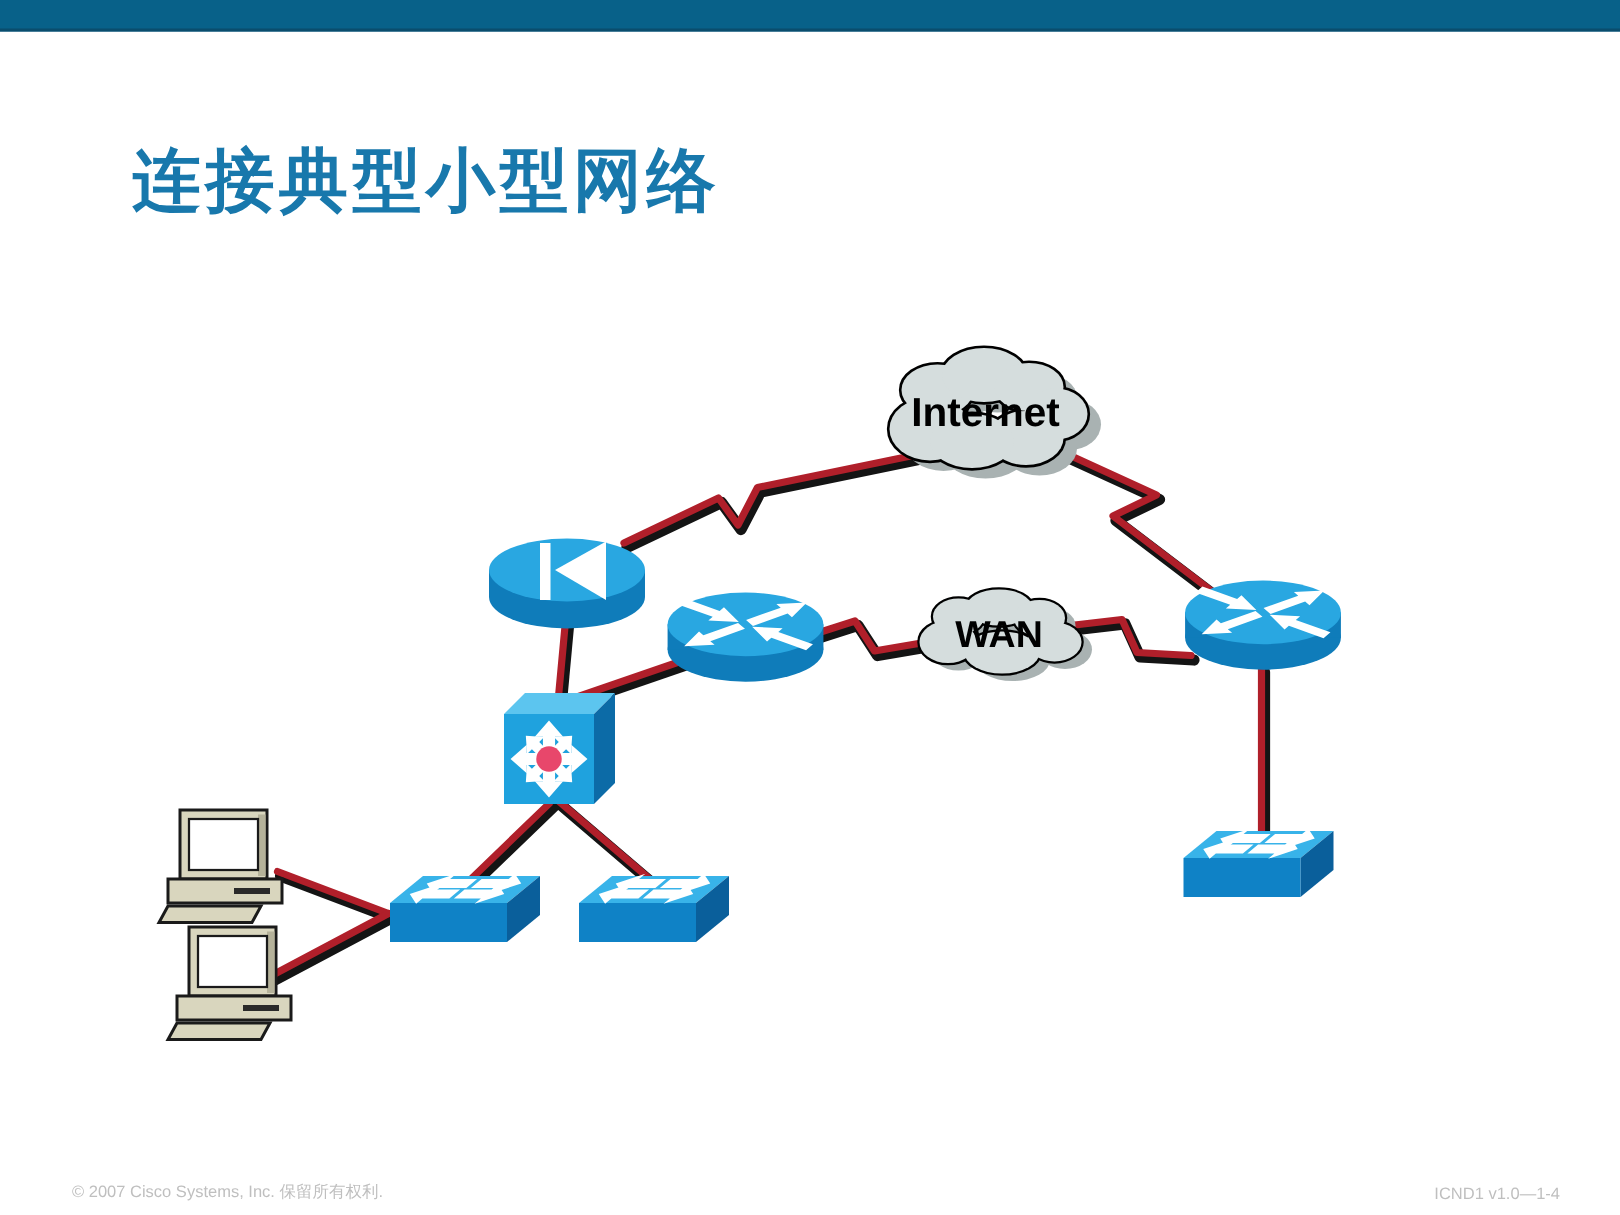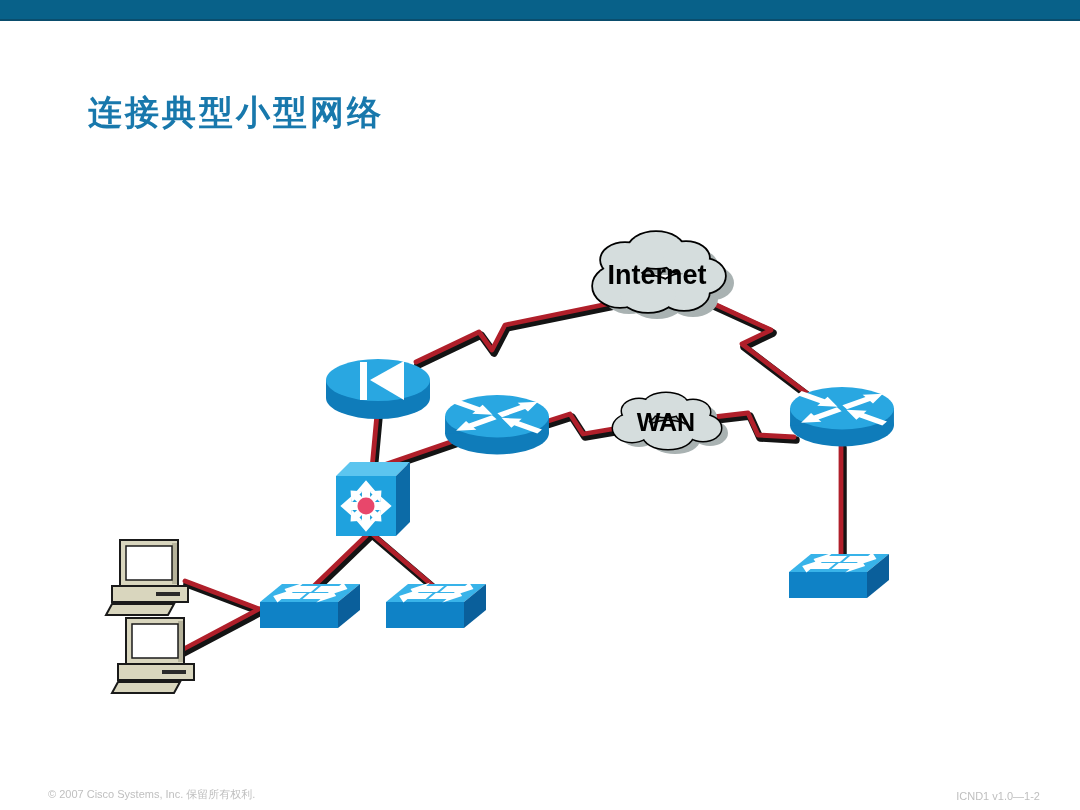--- a/index.html
+++ b/index.html
@@ -1,20 +1,20 @@
 <!DOCTYPE html>
 <html><head>
 <meta charset="utf-8">
 <style>
   html,body{margin:0;padding:0;background:#fff;}
   .slide{position:relative;width:1080px;height:810px;background:#ffffff;overflow:hidden;
          font-family:"Liberation Sans","DejaVu Sans",sans-serif;}
   .topbar{position:absolute;left:0;top:0;width:1080px;height:19px;background:#086189;
           border-bottom:2px solid #0a4d6d;}
-  .title{position:absolute;left:88px;top:90px;font-size:34px;font-weight:bold;color:#1878AC;
+  .title{position:absolute;left:88px;top:90px;font-size:46px;font-weight:bold;color:#1878AC;
          letter-spacing:3px;font-family:Liberation Serif, serif;white-space:nowrap;}
   .diagram{position:absolute;left:0;top:0;width:1080px;height:810px;}
   .footer-left{position:absolute;left:48px;bottom:8px;font-size:11px;color:#BFBFBF;margin-top:36px;}
   .footer-right{position:absolute;right:40px;bottom:8px;font-size:11px;color:#BFBFBF;}
   .lnk-sh{fill:none;stroke:#141414;stroke-width:7.5;stroke-linejoin:round;stroke-linecap:round;}
   .lnk{fill:none;stroke:#B01F2A;stroke-width:4.8;stroke-linejoin:round;stroke-linecap:round;}
   .cloud-sh{fill:#A9B2B2;stroke:none;}
   .cloud-edge{fill:#D5DDDD;stroke:#000;}
   .cloud-fill{fill:#D5DDDD;stroke:none;}
   .cloud-label{font-weight:bold;fill:#000;text-anchor:middle;
@@ -207,14 +207,14 @@
         <ellipse cx="60" cy="13" rx="22" ry="12"></ellipse>
           <ellipse cx="87" cy="20" rx="17" ry="12"></ellipse>
         <ellipse cx="97" cy="36" rx="18" ry="13"></ellipse>
           <ellipse cx="62" cy="43" rx="25" ry="14"></ellipse>
       </g>
       <text class="cloud-label" x="60" y="39" font-size="25">WAN</text>
     </g>
   </svg>
 
   <div class="footer-left">© 2007 Cisco Systems, Inc. 保留所有权利.</div>
-  <div class="footer-right">ICND1 v1.0—1-2</div>
+  <div class="footer-right">ICND1 v1.0—1-4</div>
 </div>
 
 </body></html>

